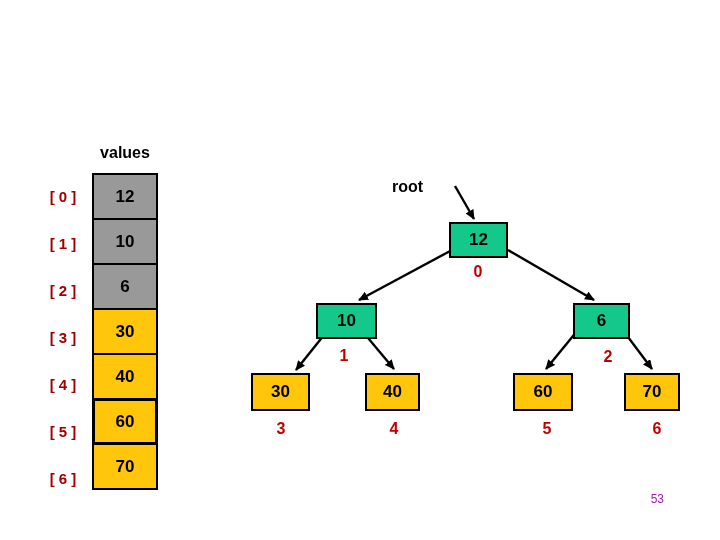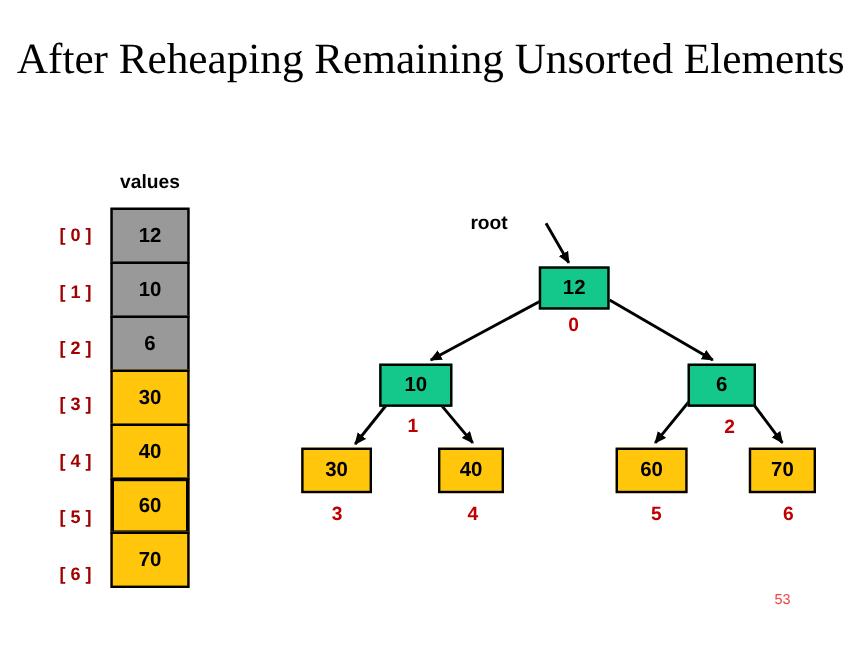--- a/index.html
+++ b/index.html
@@ -60,29 +60,28 @@
   .node.green { background: var(--node_green); }
   .node.gold  { background: var(--node_gold); }
 
   .tree-idx {
     position: absolute; width: 24px; text-align: center;
     font-size: 16px; font-weight: bold; color: var(--tree_index_red);
   }
 
   .page-number {
     position: absolute; left: 640px; top: 492px; width: 24px;
-    text-align: center; font-size: 12px; color: #ef4444;
+    text-align: right; font-size: 12px; color: #a21caf;
   }
 </style>
 </head>
 <body>
 
 <div class="slide">
 
-  <div class="title">After Reheaping Remaining Unsorted Elements</div>
 
   <div class="values-label">values</div>
 
   <div class="idx-col">
     <div class="idx">[ 0 ]</div>
     <div class="idx">[ 1 ]</div>
     <div class="idx">[ 2 ]</div>
     <div class="idx">[ 3 ]</div>
     <div class="idx">[ 4 ]</div>
     <div class="idx">[ 5 ]</div>

